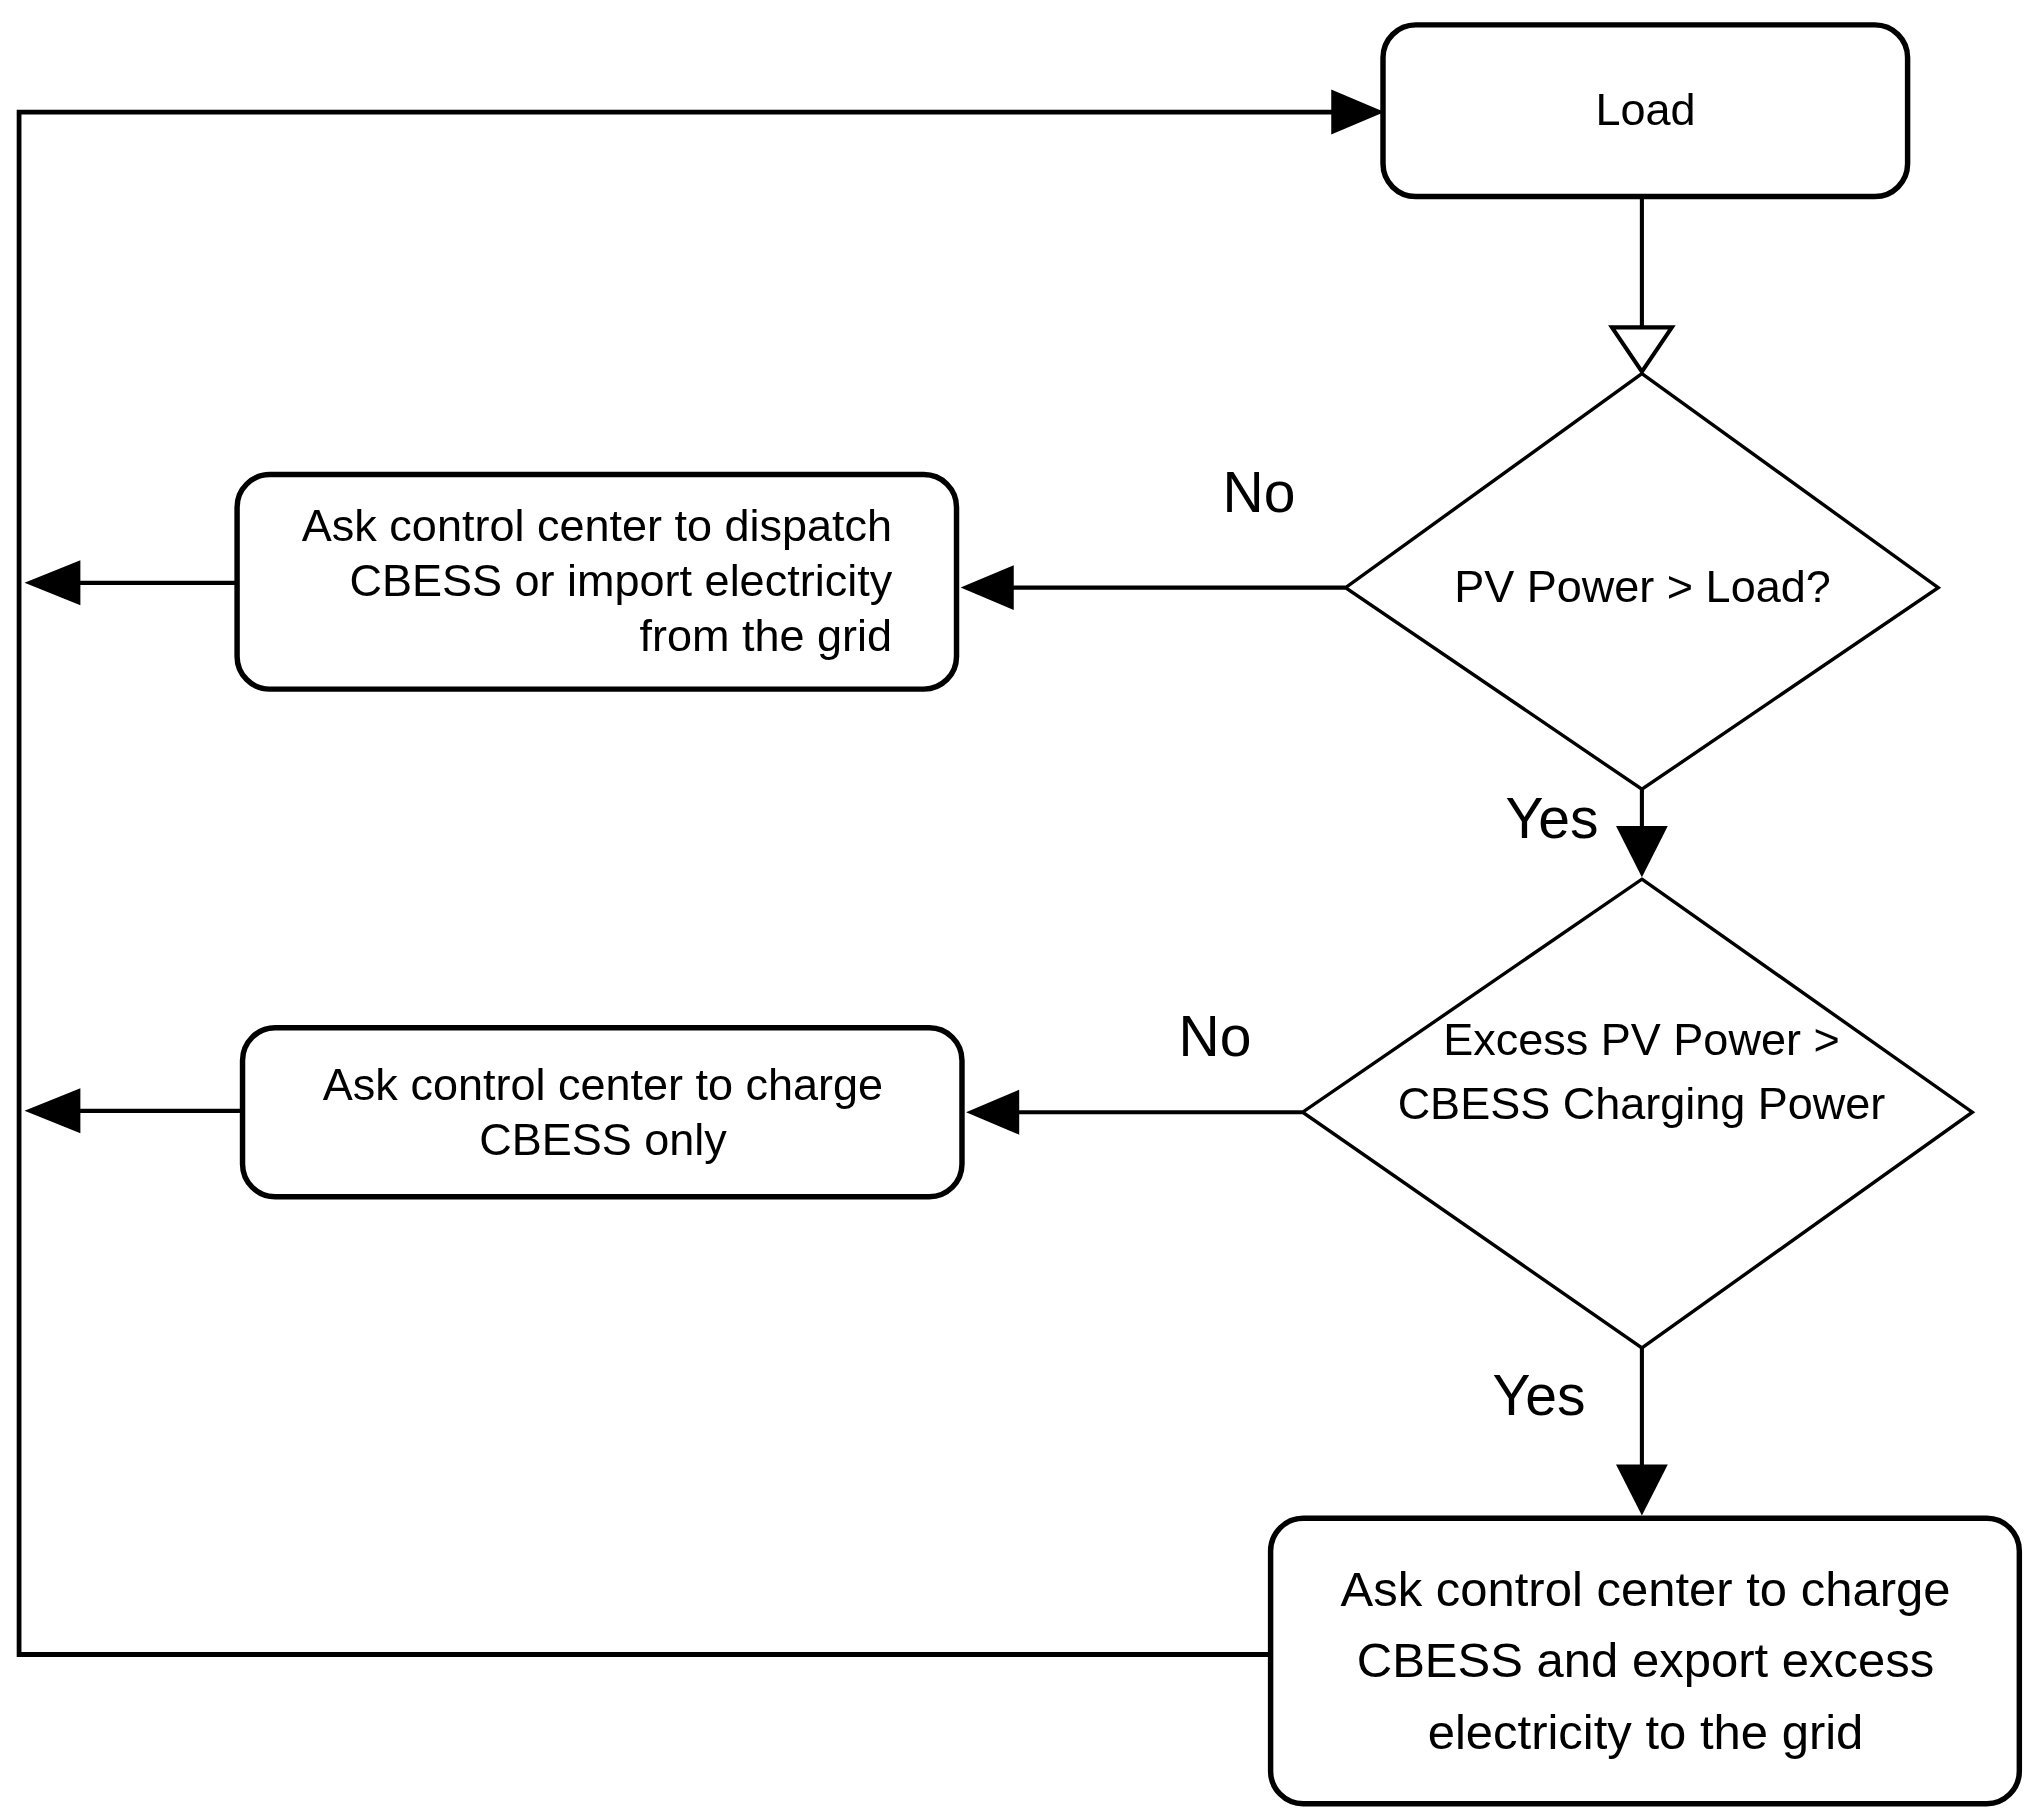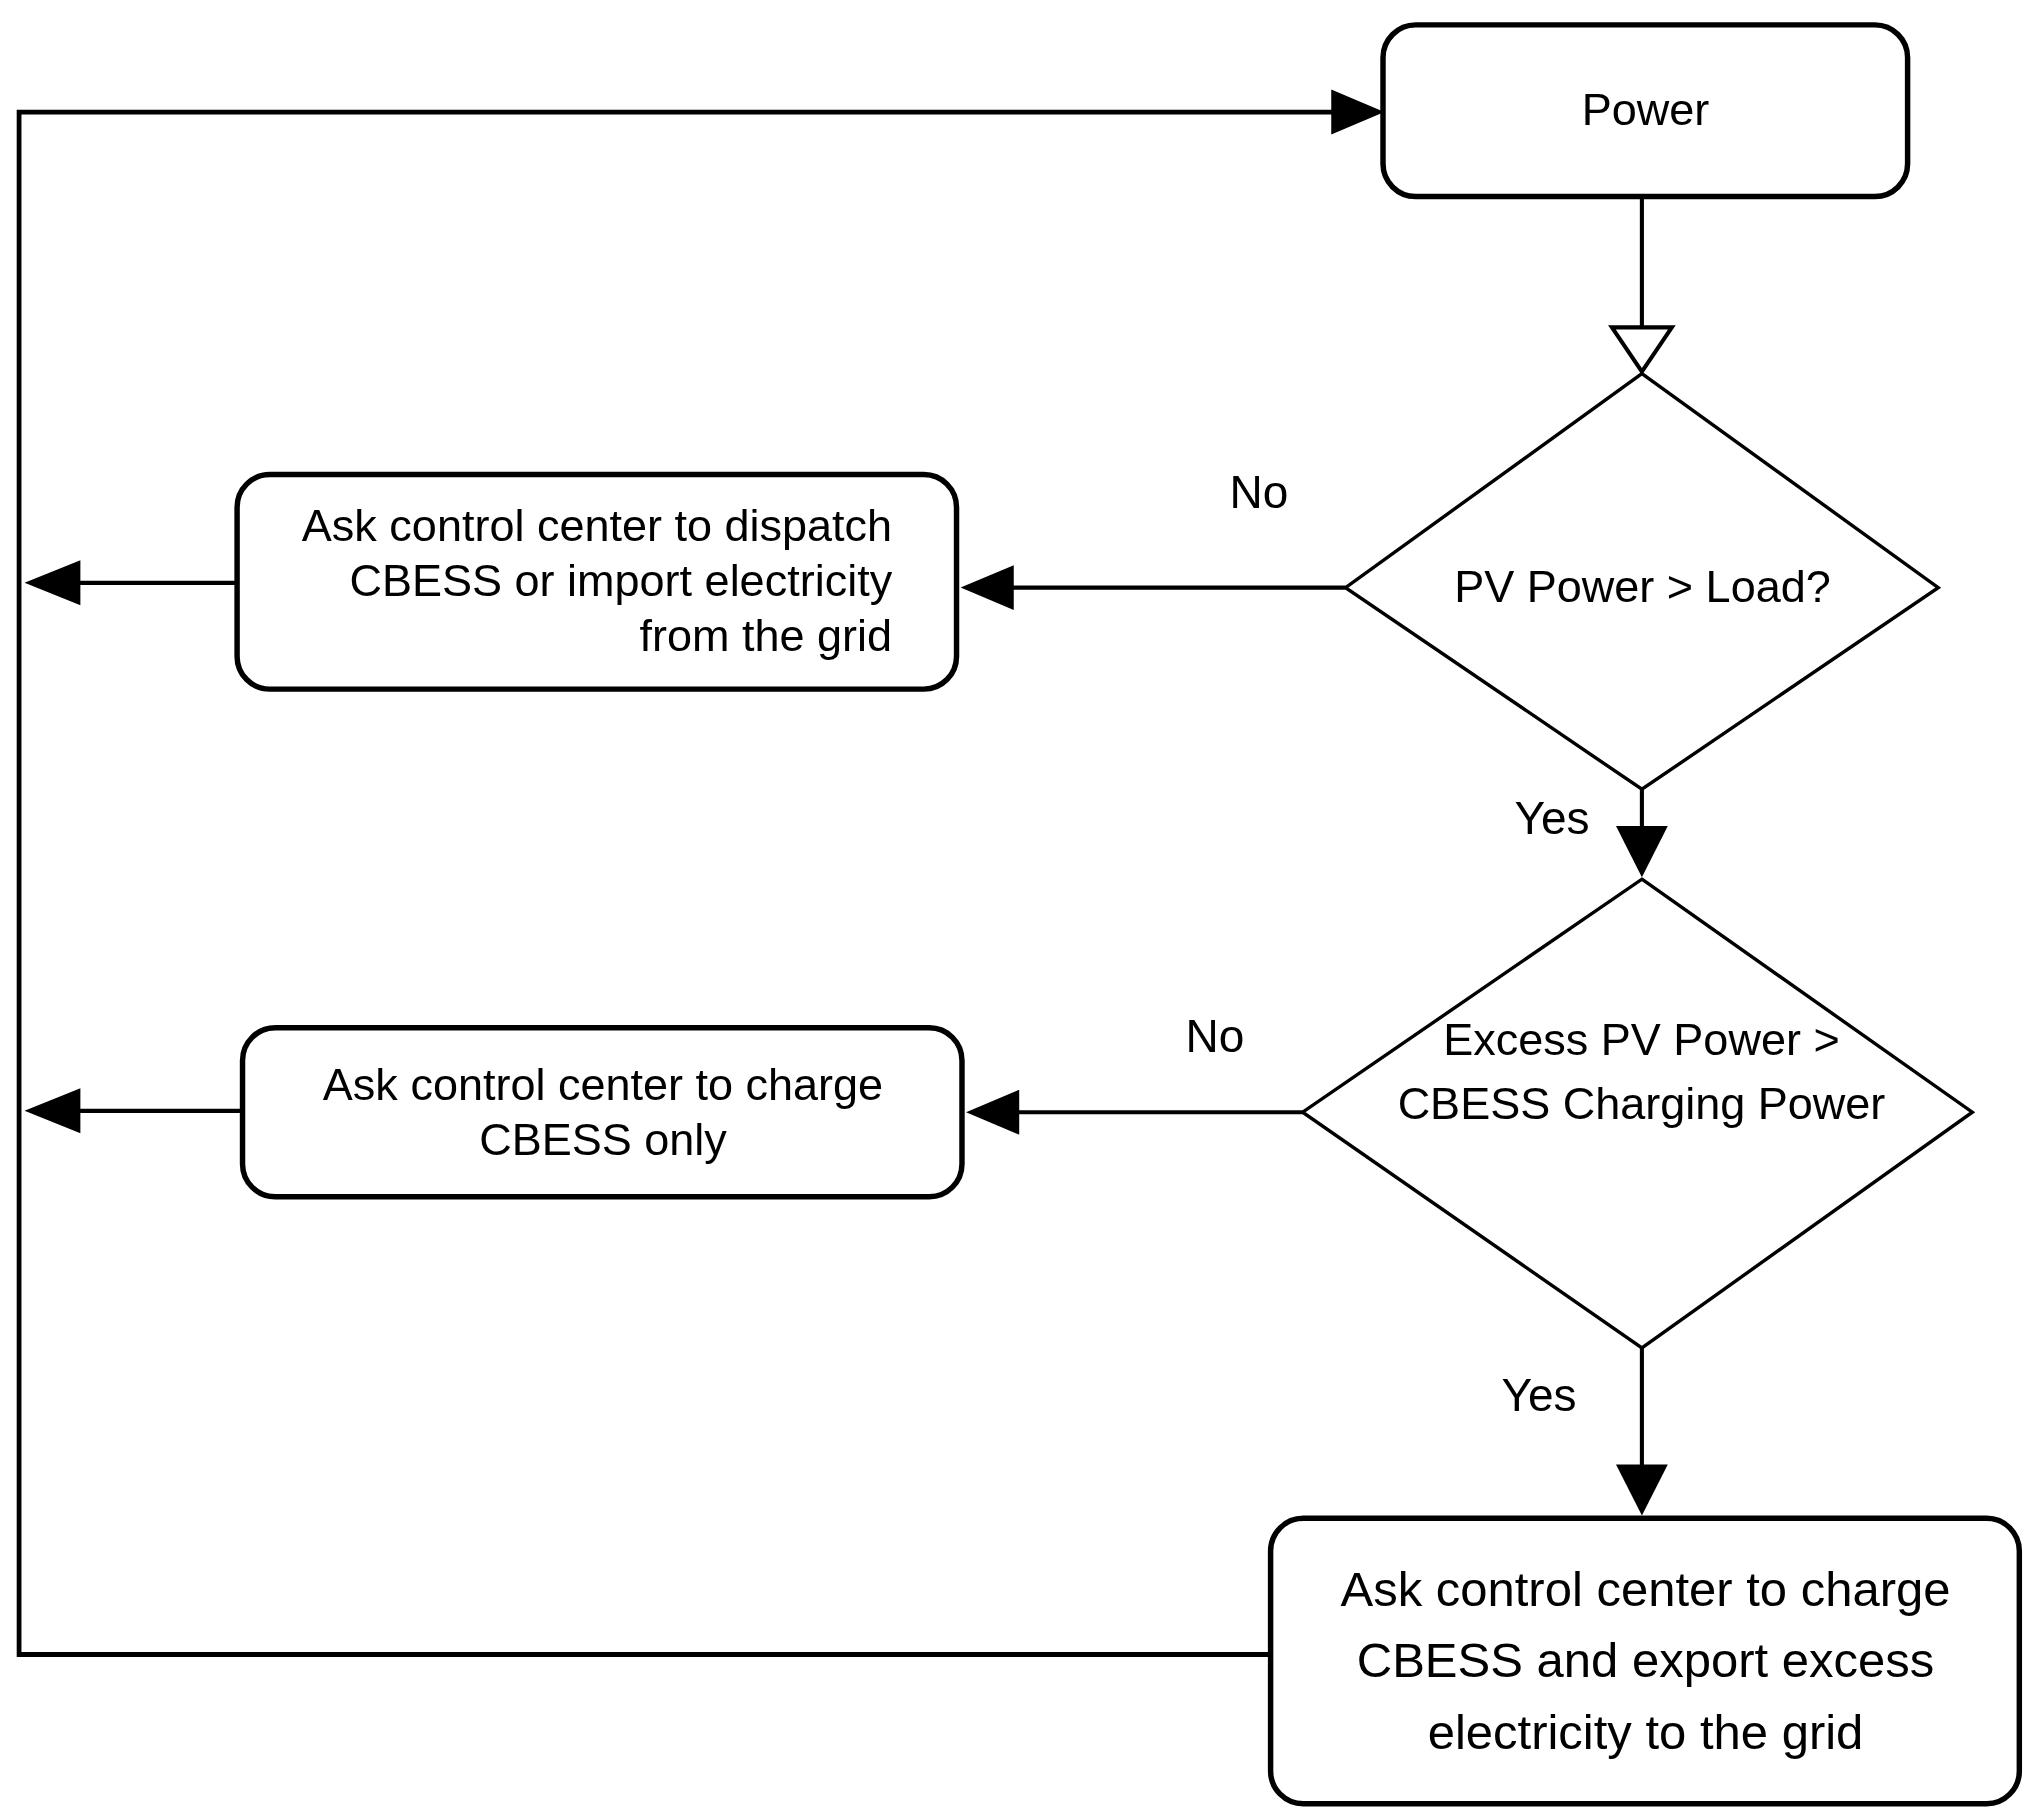--- a/index.html
+++ b/index.html
@@ -18,21 +18,21 @@
     display: flex;
     align-items: center;
     justify-content: center;
     text-align: center;
     white-space: pre-line;
     color: #000000;
   }
   .node-text { font-size: 45px; line-height: 1.22; }
   .node-text.roomy { line-height: 1.42; }
   .node-text.big { font-size: 49px; line-height: 1.45; }
-  .edge-text { font-size: 46px; line-height: 1; }
+  .edge-text { font-size: 57px; line-height: 1; }
 </style>
 </head>
 <body>
 
 <div class="canvas">
 
   <svg width="2035" height="1817" viewBox="0 0 2987 2666">
 
     <polyline points="1865,2428 28,2428 28,164 1956,164" fill="none" stroke="#000000" stroke-width="7"></polyline>
     <polygon points="2032,164 1954,131 1954,197" fill="#000000" stroke="none"></polygon>
@@ -64,21 +64,21 @@
 
     <polygon points="2410,1290 2895,1632 2410,1978 1912,1632" fill="#ffffff" stroke="#000000" stroke-width="5"></polygon>
 
     <rect x="348" y="696" width="1056" height="315" rx="48" ry="48" fill="#ffffff" stroke="#000000" stroke-width="8"></rect>
 
     <rect x="356" y="1508" width="1056" height="248" rx="48" ry="48" fill="#ffffff" stroke="#000000" stroke-width="8"></rect>
 
     <rect x="1865" y="2228" width="1099" height="419" rx="48" ry="48" fill="#ffffff" stroke="#000000" stroke-width="8"></rect>
   </svg>
 
-  <div class="label node-text" style="left:1383px; top:24.5px; width:525px; height:172px;">Power</div>
+  <div class="label node-text" style="left:1383px; top:24.5px; width:525px; height:172px;">Load</div>
 
   <div class="label node-text" style="left:1336px; top:485px; width:613px; height:204px;">PV Power &gt; Load?</div>
 
   <div class="label node-text roomy" style="left:1331px; top:970px; width:621px; height:204px;">Excess PV Power &gt;
 CBESS Charging Power</div>
 
   <div class="label node-text" style="left:237px; top:474px; width:720px; height:215px;text-align:right;">Ask control center to dispatch
 CBESS or import electricity
 from the grid</div>
 

